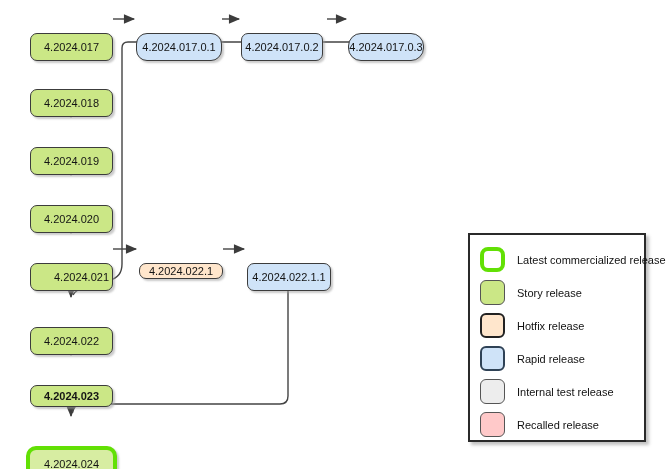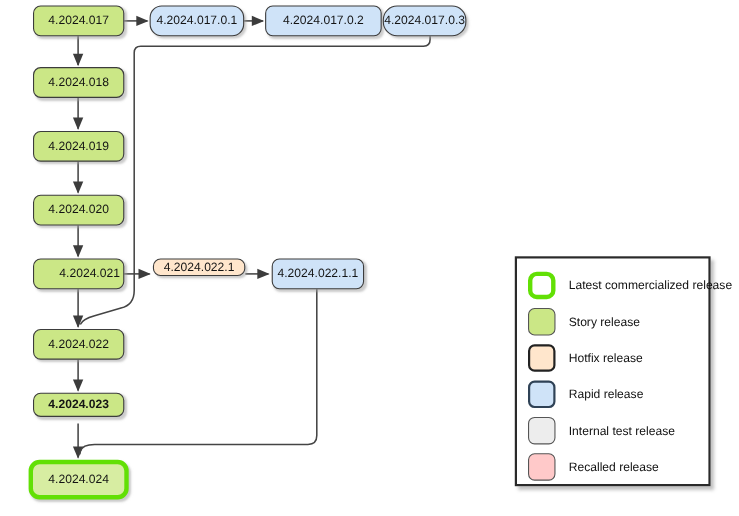--- a/index.html
+++ b/index.html
@@ -15,20 +15,21 @@
   .node{
     position:absolute;
     box-sizing:border-box;
     border:1.6px solid #3c3c3c;
     border-radius:7px;
     display:flex;align-items:center;justify-content:center;
     font-size:11px;color:#141414;
     box-shadow:2px 2px 2px rgba(160,160,160,0.55);
     cursor:default;
     white-space:nowrap;
+    margin-top:28px;
   }
   .story{background:#cbe786;}
   .rapid{background:#cfe3f8;}
   .hotfix{background:#ffe6cc;}
   .latest{
     background:#d7eda2;
     border:4px solid #62e005;
     border-radius:10px;
   }
   .legend{
@@ -90,21 +91,21 @@
     <path class="edge" d="M113 249 H136" marker-end="url(#arr)"></path>
     <path class="edge" d="M223 249 H244" marker-end="url(#arr)"></path>
 
     <path class="edge" d="M391 33 V36 Q391 42 385 42 H128 Q122 42 122 48 V264 Q122 277 110 280 L86 287 Q75 290 73 295"></path>
 
     <path class="edge" d="M288 263 V396 Q288 404 280 404 H86 Q75 404 73 410 L72.5 413"></path>
   </svg>
 
   <div class="node story" style="left:30px;top:5px;width:83px;height:28px;">4.2024.017</div>
   <div class="node rapid" style="left:136px;top:5px;width:86px;height:28px;border-radius:11px;">4.2024.017.0.1</div>
-  <div class="node rapid" style="left:241px;top:5px;width:106px;height:28px;text-align:right;">4.2024.017.0.2</div>
+  <div class="node rapid" style="left:241px;top:5px;width:82px;height:28px;text-align:right;">4.2024.017.0.2</div>
   <div class="node rapid" style="left:348px;top:5px;width:76px;height:28px;border-radius:13px;">4.2024.017.0.3</div>
   <div class="node story" style="left:30px;top:61px;width:83px;height:28px;">4.2024.018</div>
   <div class="node story" style="left:30px;top:119px;width:83px;height:28px;">4.2024.019</div>
   <div class="node story" style="left:30px;top:177px;width:83px;height:28px;">4.2024.020</div>
   <div class="node story" style="left:30px;top:235px;width:83px;height:28px;padding-left:20px;">4.2024.021</div>
   <div class="node hotfix" style="left:139px;top:235px;width:84px;height:16px;">4.2024.022.1</div>
   <div class="node rapid" style="left:247px;top:235px;width:84px;height:28px;">4.2024.022.1.1</div>
   <div class="node story" style="left:30px;top:299px;width:83px;height:28px;">4.2024.022</div>
   <div class="node story" style="left:30px;top:357px;width:83px;height:22px;font-weight:bold;">4.2024.023</div>
   <div class="node latest" style="left:26px;top:418px;width:91px;height:36px;">4.2024.024</div>

